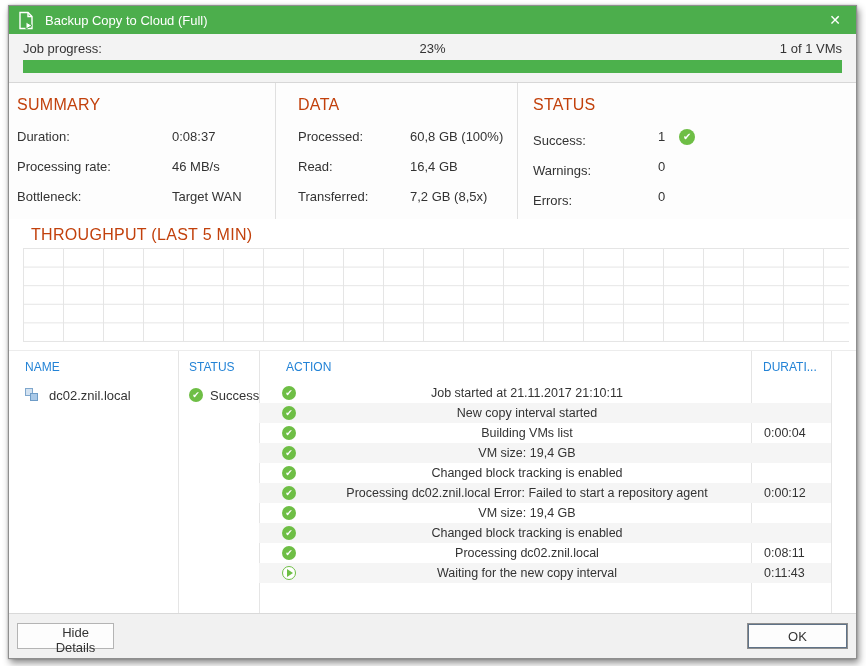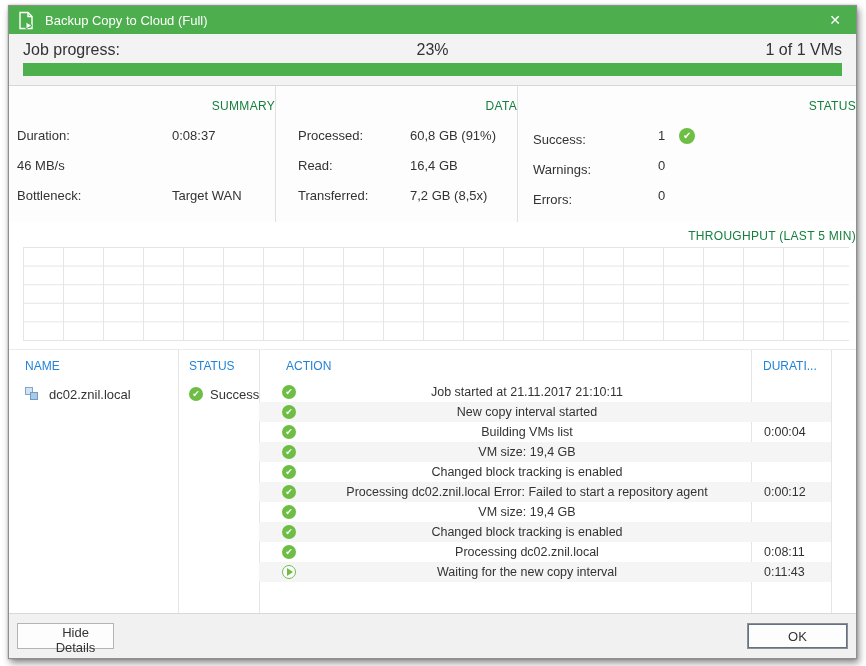--- a/index.html
+++ b/index.html
@@ -24,34 +24,34 @@
   .titlebar .close{
     color:#ffffff;font-size:14px;font-weight:bold;cursor:pointer;
     padding:2px 6px;line-height:1;
   }
   
   .progress-strip{
     background:#f3f3f3;padding:7px 14px 9px 14px;
     border-bottom:1px solid #d7d7d7;flex:0 0 auto;
   }
   .progress-texts{
-    display:flex;font-size:16px;color:#333;margin-bottom:4px;align-items:baseline;
+    display:flex;font-size:13px;color:#333;margin-bottom:4px;align-items:baseline;
   }
   .progress-texts .pt-left{flex:1;}
   .progress-texts .pt-center{flex:1;text-align:center;}
   .progress-texts .pt-right{flex:1;text-align:right;}
   .progress-track{height:13px;background:#e9e9e9;}
   .progress-fill{height:100%;width:100%;background:#4cb14c;}
   
   .stats{display:flex;height:136px;background:#fdfdfd;flex:0 0 auto;}
   .stats .col{padding:13px 0 0 8px;box-sizing:border-box;}
   .stats .col1{width:267px;border-right:1px solid #e0e0e0;}
   .stats .col2{width:242px;border-right:1px solid #e0e0e0;padding-left:22px;}
   .stats .col3{flex:1;padding-left:15px;}
-  .sec-heading{font-size:12px;color:#15803d;letter-spacing:0.3px;margin-bottom:15px;text-align:right;}
+  .sec-heading{font-size:16px;color:#c2410c;letter-spacing:0.3px;margin-bottom:15px;}
   .stat-row{display:flex;align-items:center;font-size:13px;color:#333;margin-bottom:15px;height:15px;}
   .col1 .stat-label{width:155px;}
   .col2 .stat-label{width:112px;}
   .col3 .stat-label{width:125px;margin-top:8px;}
   .stat-icon{margin-left:14px;}
   
   .throughput{flex:0 0 auto;background:#ffffff;}
   .throughput .sec-heading{margin:7px 0 4px 22px;}
   .tp-grid{
     margin:0 7px 0 14px;height:93px;
@@ -141,32 +141,33 @@
   </div>
 
   <div class="stats">
     <div class="col col1">
       <div class="sec-heading">SUMMARY</div>
       <div class="stat-row">
         <span class="stat-label">Duration:</span>
         <span class="stat-value">0:08:37</span>
       </div>
       <div class="stat-row">
+        <span class="stat-label">Processing rate:</span>
         <span class="stat-value">46 MB/s</span>
       </div>
       <div class="stat-row">
         <span class="stat-label">Bottleneck:</span>
         <span class="stat-value">Target WAN</span>
       </div>
     </div>
     <div class="col col2">
       <div class="sec-heading">DATA</div>
       <div class="stat-row">
         <span class="stat-label">Processed:</span>
-        <span class="stat-value">60,8 GB (91%)</span>
+        <span class="stat-value">60,8 GB (100%)</span>
       </div>
       <div class="stat-row">
         <span class="stat-label">Read:</span>
         <span class="stat-value">16,4 GB</span>
       </div>
       <div class="stat-row">
         <span class="stat-label">Transferred:</span>
         <span class="stat-value">7,2 GB (8,5x)</span>
       </div>
     </div>

